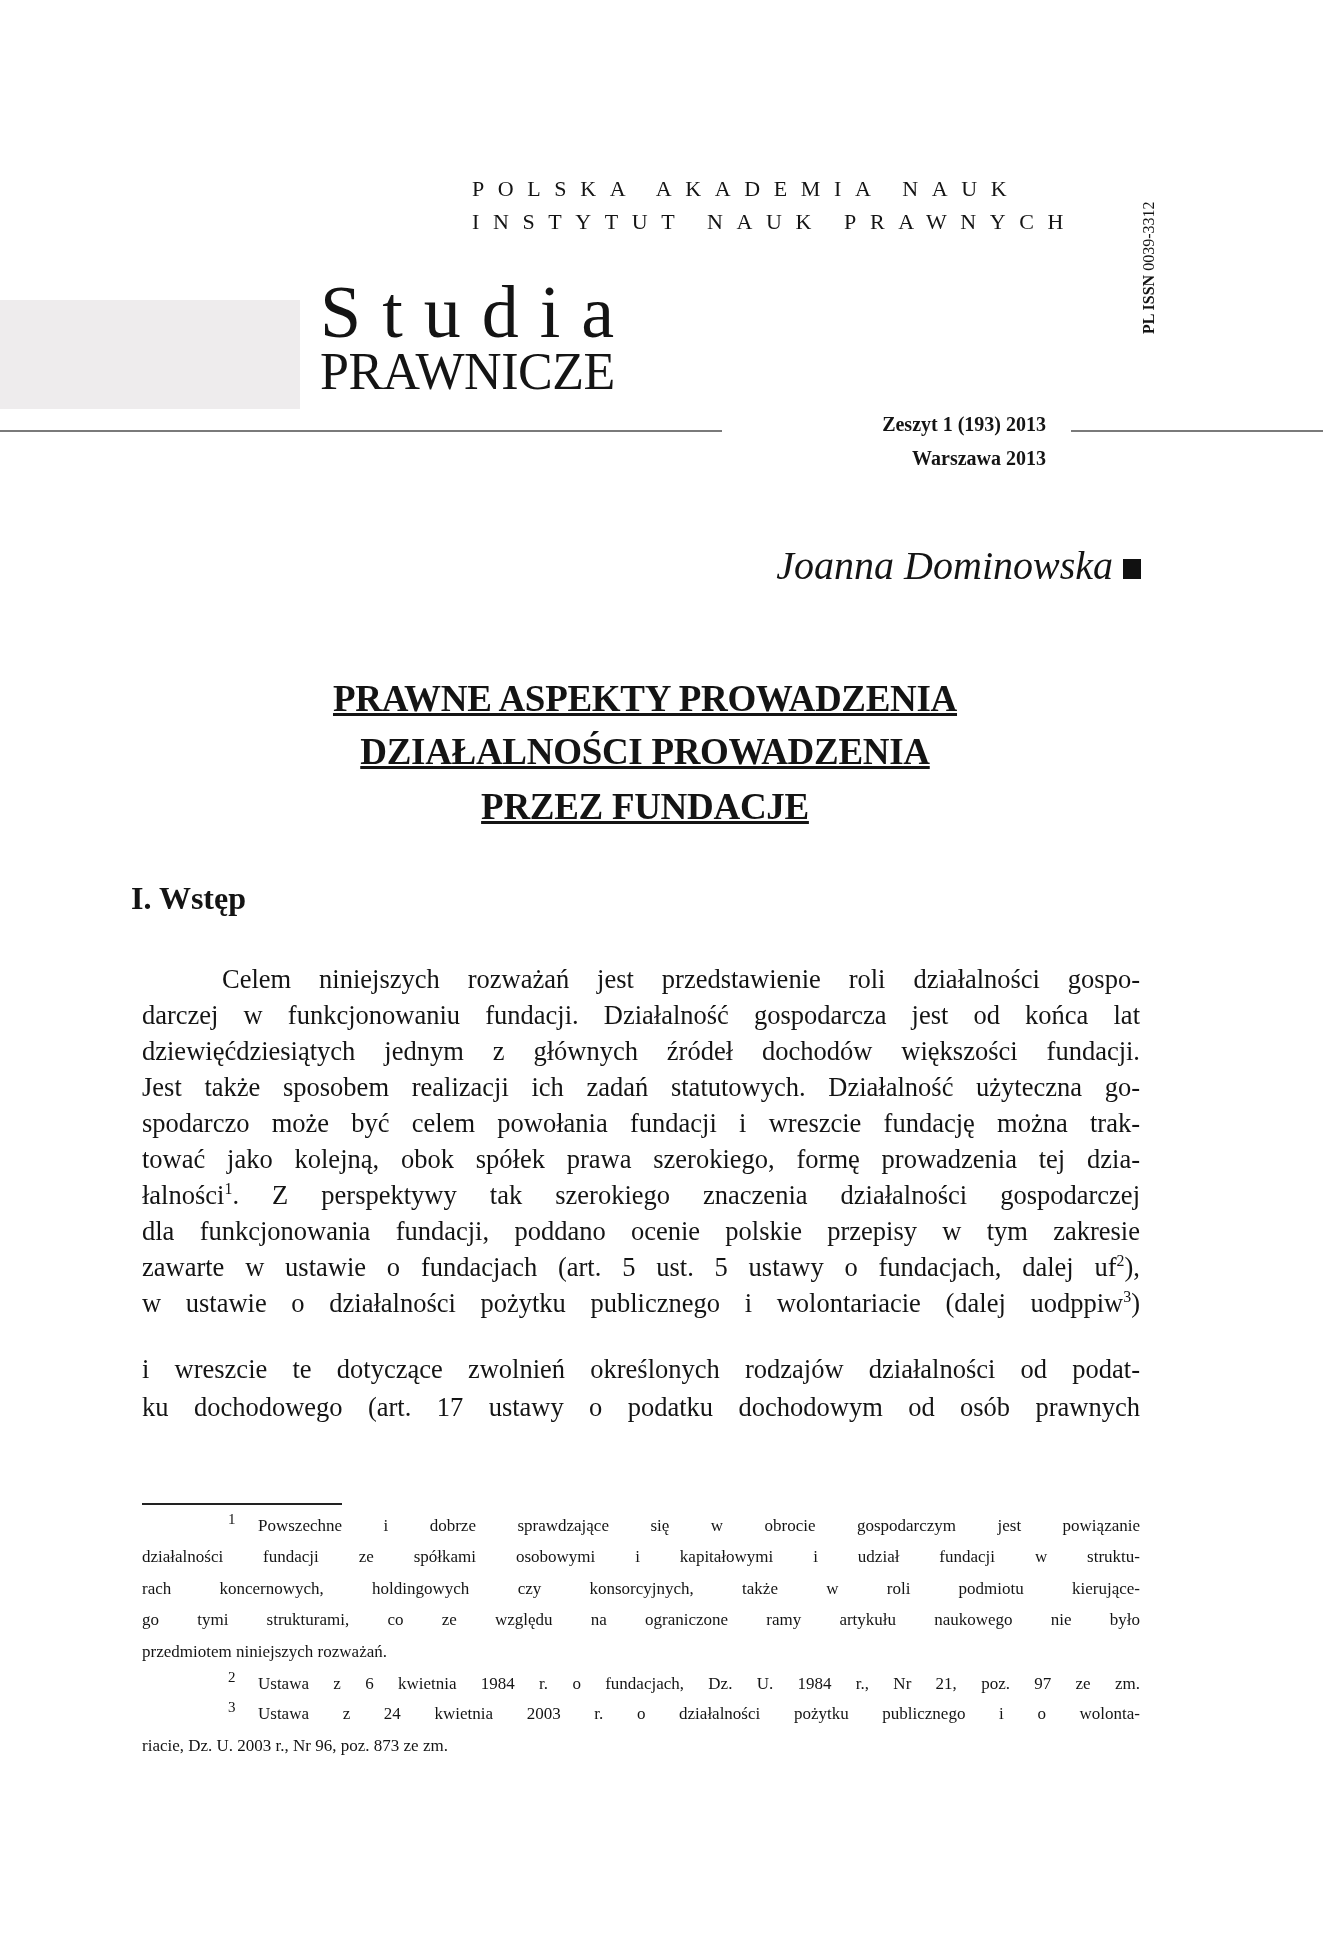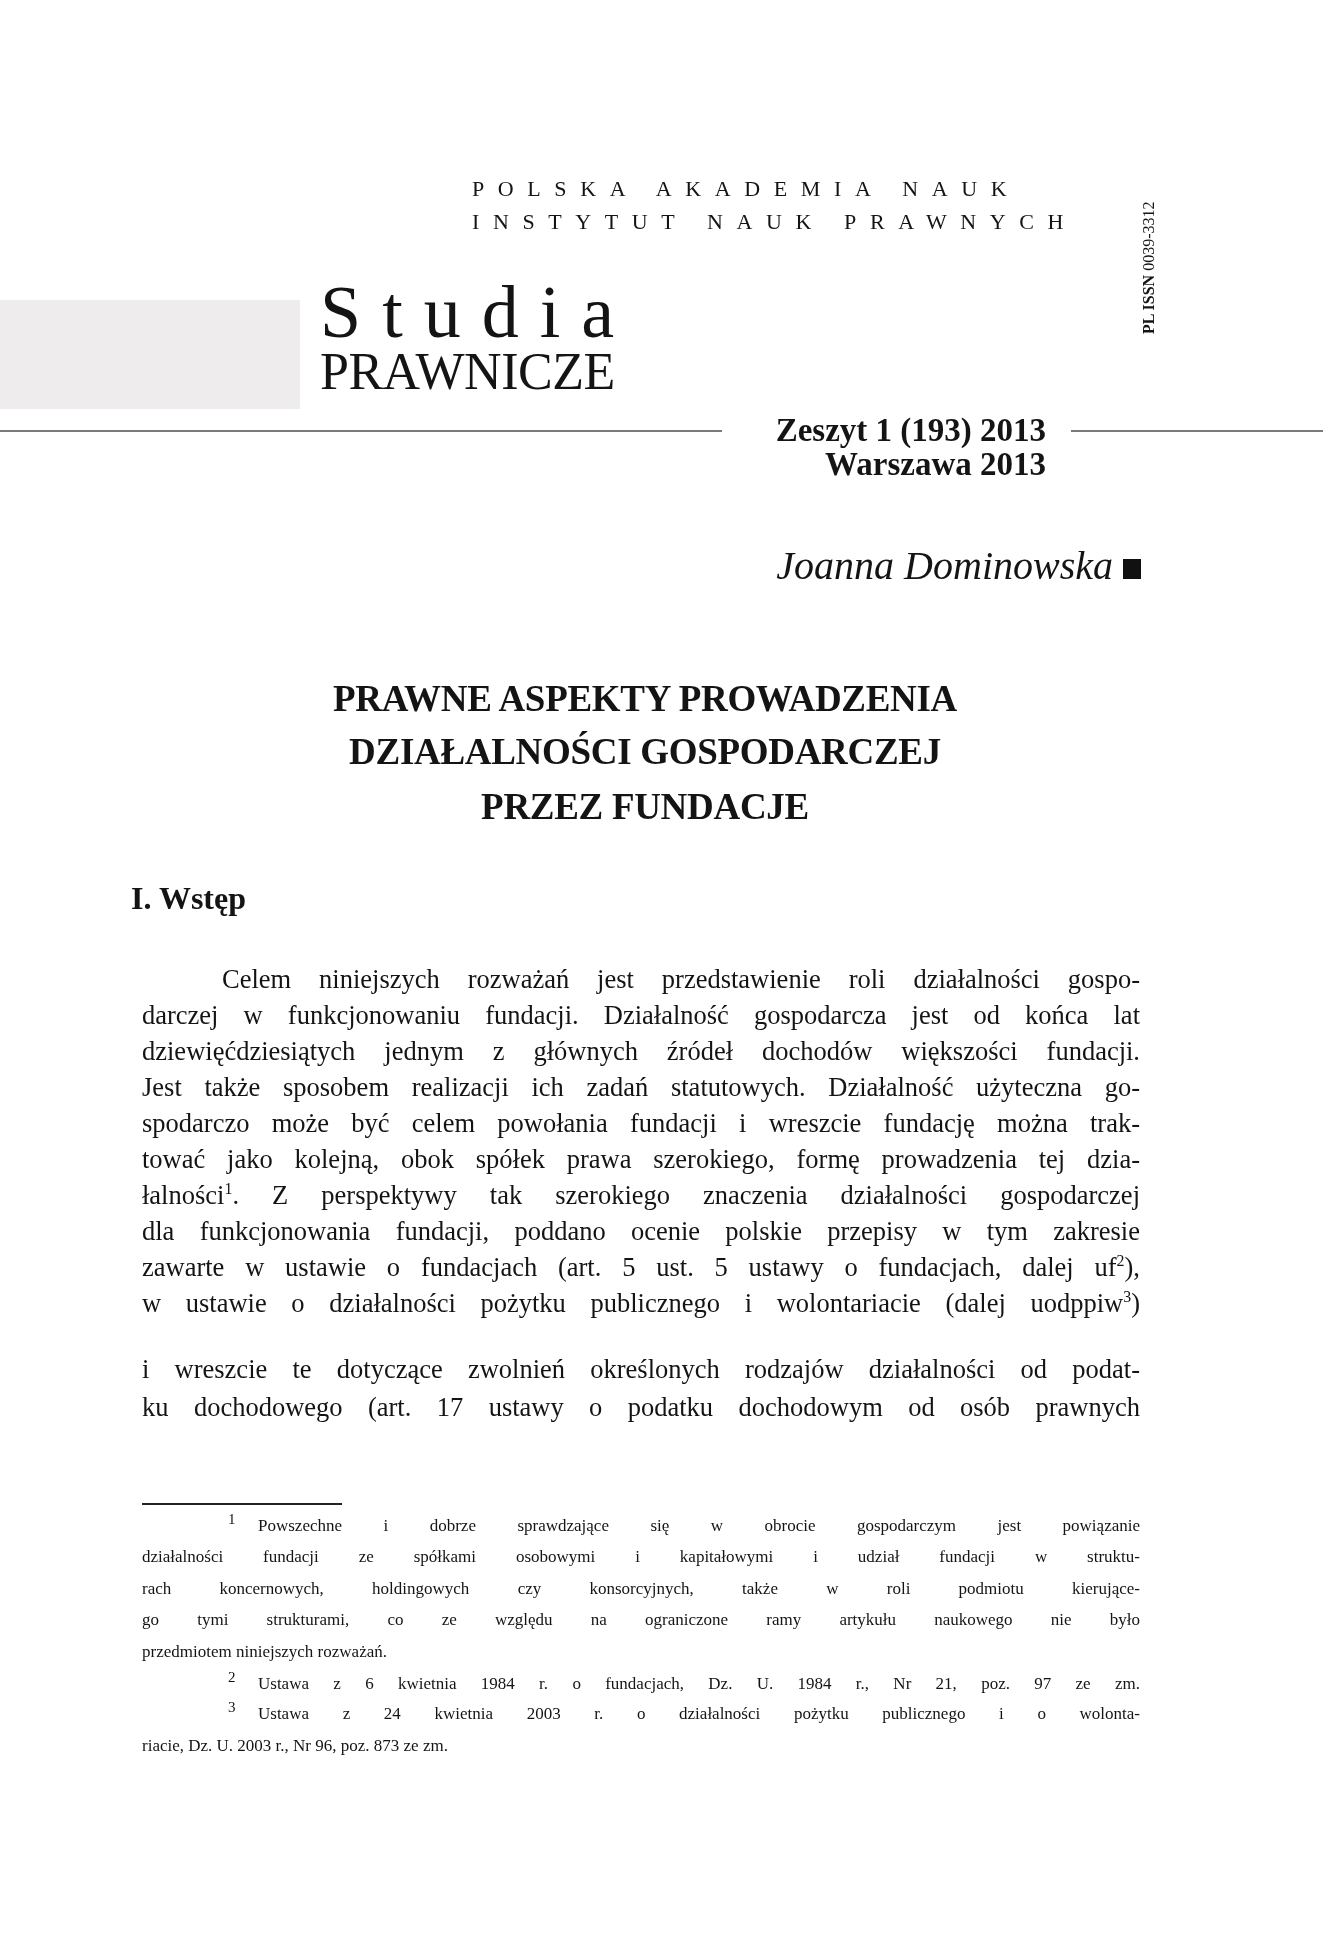--- a/index.html
+++ b/index.html
@@ -14,28 +14,28 @@
   .inst-2 { top: 211px; }
   .studia { left: 320px; top: 275px; font-size: 74px; letter-spacing: 21px; line-height: 1; white-space: nowrap; }
   .prawnicze { left: 320px; top: 346px; font-size: 52px; line-height: 1; letter-spacing: -0.5px; white-space: nowrap; }
   .issn { left: 1137px; top: 182px; width: 24px; height: 152px;
           writing-mode: vertical-rl; transform: rotate(180deg);
           font-size: 16px; line-height: 24px; white-space: nowrap; text-align: left; }
   .issn b { font-weight: bold; }
 
   .rule-left { left: 0; top: 430px; width: 722px; height: 2px; background: #7a7a7a; }
   .rule-right { left: 1071px; top: 430px; width: 252px; height: 2px; background: #7a7a7a; }
-  .issue { right: 277px; font-size: 33px; font-weight: bold; line-height: 1; white-space: nowrap; text-align: right; }
+  .issue { right: 277px; font-size: 20px; font-weight: bold; line-height: 1; white-space: nowrap; text-align: right; }
   .issue-1 { top: 414px; }
   .issue-2 { top: 448px; }
 
   .author { right: 182px; top: 546px; font-size: 40px; font-style: italic; line-height: 1; white-space: nowrap; display: flex; align-items: baseline; }
   .author-sq { display: inline-block; width: 18px; height: 20px; background: #111; margin-left: 10px; }
 
-  .title { left: 150px; width: 990px; text-align: center; font-size: 37px; font-weight: bold; line-height: 1; white-space: nowrap; letter-spacing: -0.3px; }
+  .title { left: 150px; width: 990px; text-align: center; font-size: 37px; font-weight: bold; line-height: 1; white-space: nowrap; letter-spacing: -0.3px; text-decoration: underline; }
   .t1 { top: 680px; }
   .t2 { top: 733px; }
   .t3 { top: 788px; }
 
   .section { left: 131px; top: 882px; font-size: 32px; font-weight: bold; line-height: 1; white-space: nowrap; }
 
   
   .bl { left: 142px; width: 998px; font-size: 26.5px; line-height: 1; white-space: nowrap;
         text-align: justify; text-align-last: justify; }
   .bl.indent { left: 222px; width: 918px; }
@@ -62,21 +62,21 @@
 <div class="abs rule-right"></div>
 <div class="abs issue issue-1">Zeszyt 1 (193) 2013</div>
 <div class="abs issue issue-2">Warszawa 2013</div>
 
 <div class="abs author">
   <span>Joanna Dominowska</span>
   <span class="author-sq"></span>
 </div>
 
 <div class="abs title t1">PRAWNE ASPEKTY PROWADZENIA</div>
-<div class="abs title t2">DZIAŁALNOŚCI GOSPODARCZEJ</div>
+<div class="abs title t2">DZIAŁALNOŚCI PROWADZENIA</div>
 <div class="abs title t3">PRZEZ FUNDACJE</div>
 
 <div class="abs section">I. Wstęp</div>
 
 <div class="abs bl indent" style="top:966px">Celem niniejszych rozważań jest przedstawienie roli działalności gospo-</div>
 <div class="abs bl" style="top:1002px">darczej w funkcjonowaniu fundacji. Działalność gospodarcza jest od końca lat</div>
 <div class="abs bl" style="top:1038px">dziewięćdziesiątych jednym z głównych źródeł dochodów większości fundacji.</div>
 <div class="abs bl" style="top:1074px">Jest także sposobem realizacji ich zadań statutowych. Działalność użyteczna go-</div>
 <div class="abs bl" style="top:1110px">spodarczo może być celem powołania fundacji i wreszcie fundację można trak-</div>
 <div class="abs bl" style="top:1146px">tować jako kolejną, obok spółek prawa szerokiego, formę prowadzenia tej dzia-</div>

